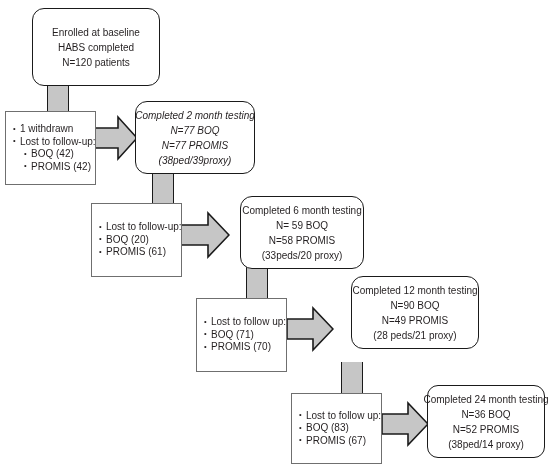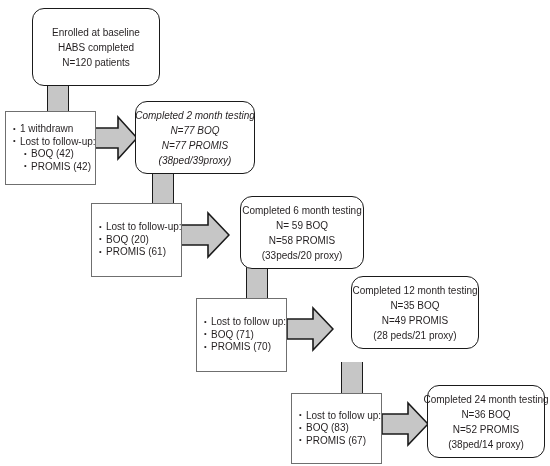--- a/index.html
+++ b/index.html
@@ -173,33 +173,33 @@
   <div class="sbox" style="left:196px; top:298px; width:91px; height:74px;">
     <ul>
       <li>Lost to follow up:</li>
       <li>BOQ (71)</li>
       <li>PROMIS (70)</li>
     </ul>
   </div>
 
   <div class="rbox" style="left:332px; top:276px; width:128px; height:73px;margin-left:19px;">
     <div class="line">Completed 12 month testing</div>
-    <div class="line">N=35 BOQ</div>
+    <div class="line">N=90 BOQ</div>
     <div class="line">N=49 PROMIS</div>
     <div class="line">(28 peds/21 proxy)</div>
   </div>
 
   <div class="sbox" style="left:291px; top:393px; width:91px; height:71px;">
     <ul>
       <li>Lost to follow up:</li>
       <li>BOQ (83)</li>
       <li>PROMIS (67)</li>
     </ul>
   </div>
 
-  <div class="rbox" style="left:427px; top:385px; width:118px; height:73px;">
+  <div class="rbox" style="left:427px; top:385px; width:118px; height:73px;border-radius:11px;">
     <div class="line">Completed 24 month testing</div>
     <div class="line">N=36 BOQ</div>
     <div class="line">N=52 PROMIS</div>
     <div class="line">(38ped/14 proxy)</div>
   </div>
 
 </div>
 
 </body></html>

